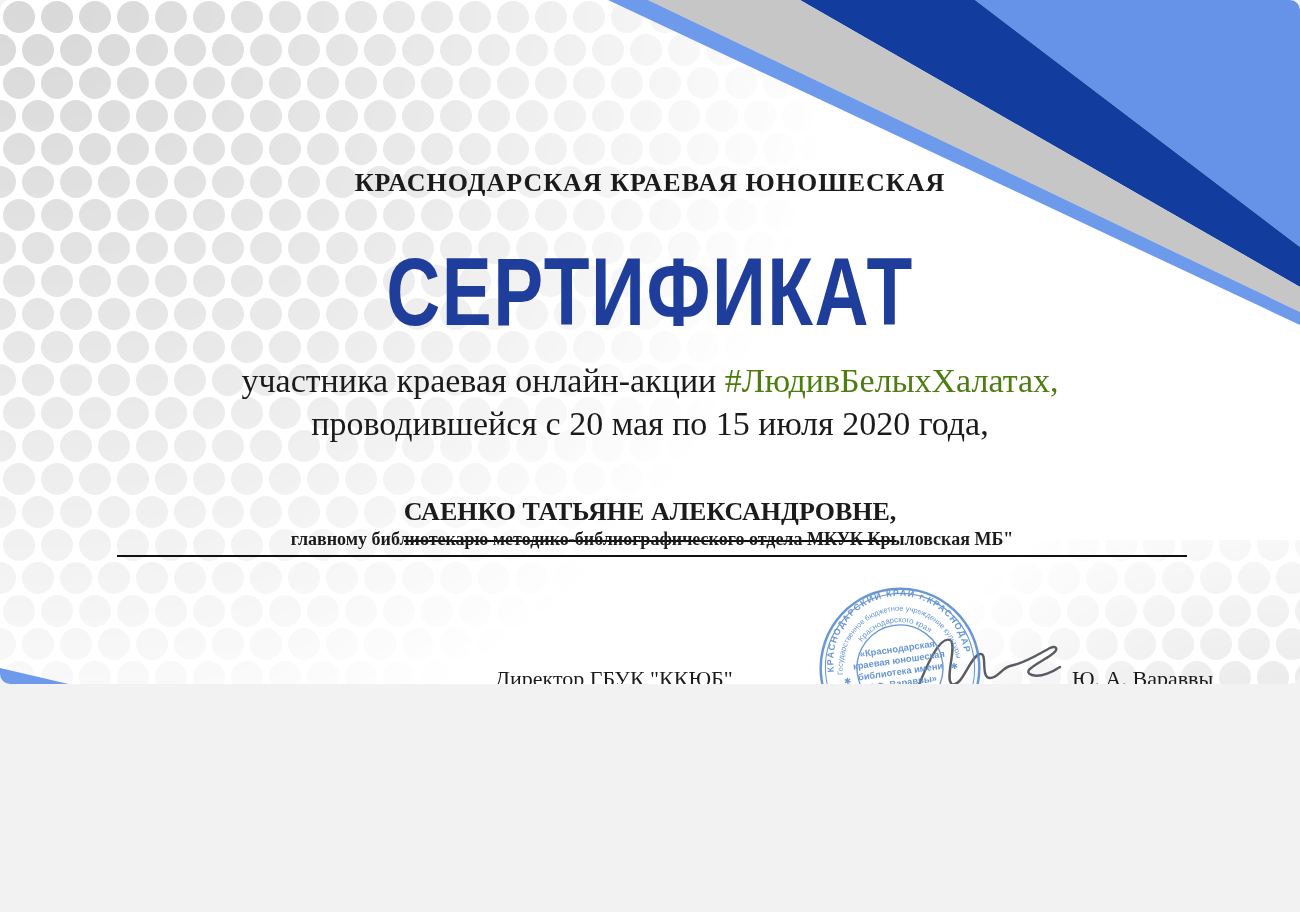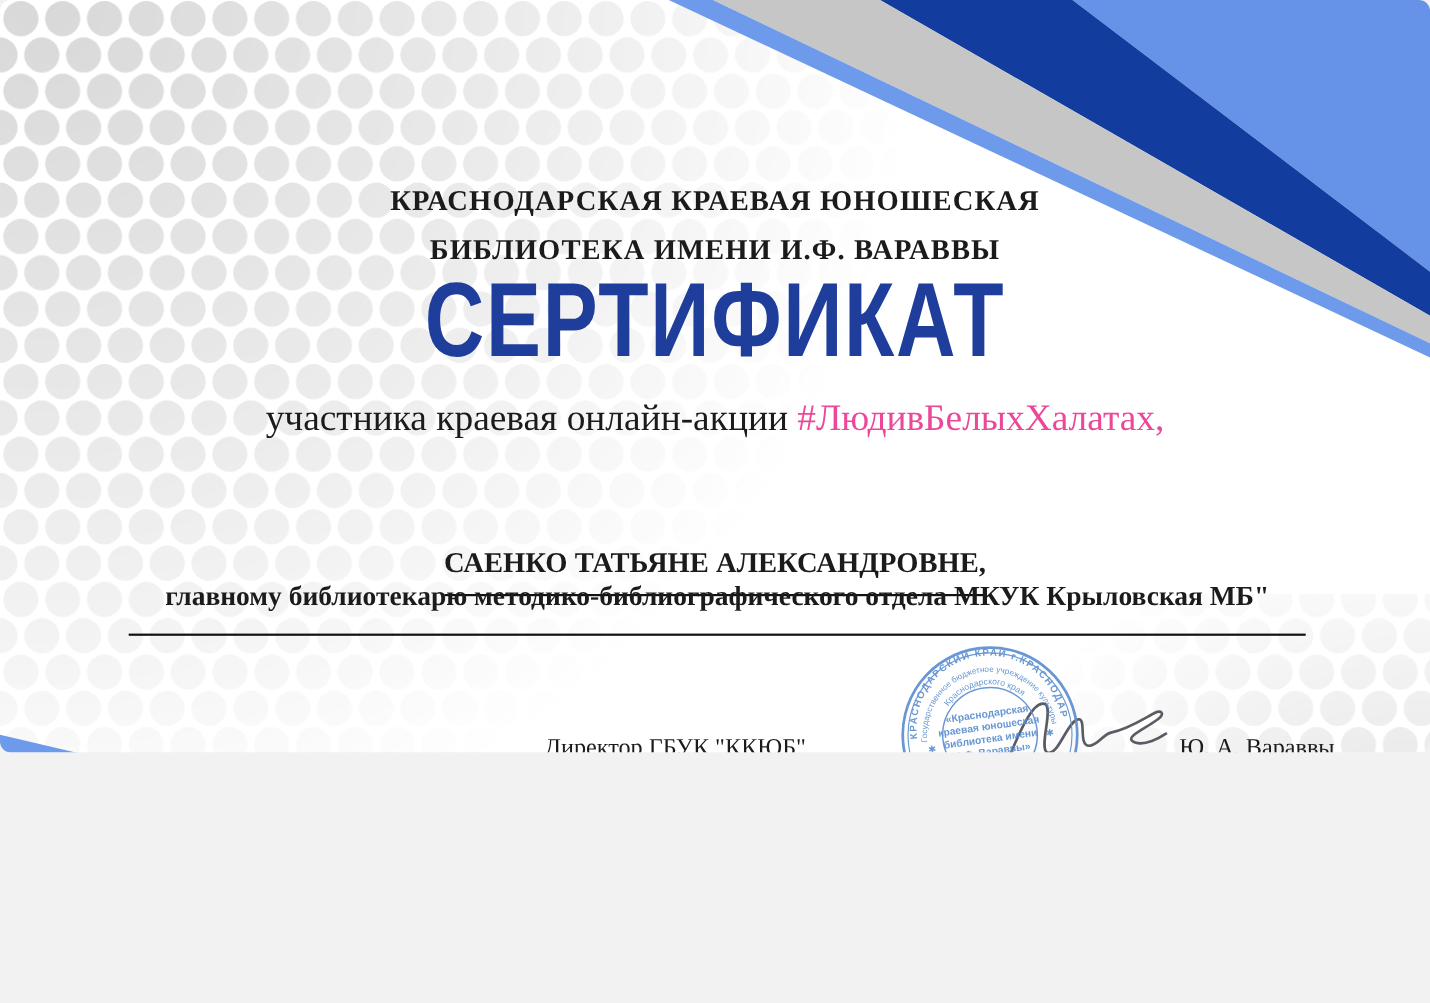--- a/index.html
+++ b/index.html
@@ -23,28 +23,28 @@
     font-weight:bold;
     font-size:96px;
     letter-spacing:2px;
     color:#1f3e9c;
     transform:scaleX(0.78);
     transform-origin:50% 50%;
     line-height:1.05;
   }
   .body1{top:362px;font-size:34px;}
   .body2{top:405px;font-size:34px;}
-  .hashtag{color:#ec4899;margin-top:20px;}
+  .hashtag{color:#4d7c0f;margin-top:20px;}
   .issued{top:456px;font-size:30px;font-weight:bold;}
   .name{top:497px;font-size:26px;font-weight:bold;}
   .name .u{border-bottom:2.5px solid #111;padding-bottom:14px;}
   .position{
     position:absolute;top:529px;left:117px;width:1070px;
-    font-size:25px;font-weight:bold;text-align:center;white-space:nowrap;
-    border-bottom:2.5px solid #111;padding-bottom:19px;
+    font-size:18px;font-weight:bold;text-align:center;white-space:nowrap;
+    border-bottom:2.5px solid #111;padding-bottom:5px;
   }
   .director{position:absolute;top:666px;left:495px;font-size:22px;}
   .director-name{position:absolute;top:666px;left:1072px;font-size:22px;}
   .stamp{
     position:absolute;left:814px;top:582px;width:172px;height:172px;
     transform:rotate(-8deg);opacity:.92;
   }
   .stamp text{fill:#5c8fd0;font-family:"Liberation Sans", sans-serif;}
   .stamp circle{stroke:#5c8fd0;}
   .s-outer{font-size:9.3px;font-weight:bold;letter-spacing:1.4px;}
@@ -102,25 +102,25 @@
 
     <g>
       <polygon points="0,668 1044,912 958,912 0,684" fill="#6e9aec"></polygon>
       <polygon points="0,684 958,912 714,912 0,702" fill="#c6c6c6"></polygon>
       <polygon points="0,702 714,912 424,912 0,722" fill="#123d9e"></polygon>
       <polygon points="0,722 424,912 0,912" fill="#6693e8"></polygon>
     </g>
   </svg>
 
   <div class="line org org1">КРАСНОДАРСКАЯ КРАЕВАЯ ЮНОШЕСКАЯ</div>
-  <div class="line org org2">БИБЛИОТЕКА ИМЕНИ И.Ф. ВАРАВВЫ</div>
 
   <div class="line title">СЕРТИФИКАТ</div>
 
   <div class="line body1"><span>участника краевая онлайн-акции </span><span class="hashtag">#ЛюдивБелыхХалатах,</span></div>
+  <div class="line body2">проводившейся с 20 мая по 15 июля 2020 года,</div>
 
   <div class="line name"><span class="u">САЕНКО ТАТЬЯНЕ АЛЕКСАНДРОВНЕ,</span></div>
   <div class="position">главному библиотекарю методико-библиографического отдела МКУК Крыловская МБ"</div>
 
   <div class="director">Директор ГБУК "ККЮБ"</div>
   <div class="director-name">Ю. А. Вараввы</div>
 
   <svg class="sig" viewBox="0 0 190 95" aria-hidden="true">
     <line x1="30" y1="78" x2="162" y2="77" stroke="#222" stroke-width="1.6"></line>
     <path d="M 16 74 C 28 44 40 18 50 22 C 58 26 44 62 52 66 C 62 70 70 38 80 36 C 88 34 80 60 90 60 C 98 60 102 50 110 48 C 126 45 142 34 150 30 C 156 27 160 31 151 37 C 140 45 120 53 132 57 C 141 60 154 53 160 49" fill="none" stroke="#474a52" stroke-width="2.4" stroke-linecap="round" opacity="0.9"></path>

